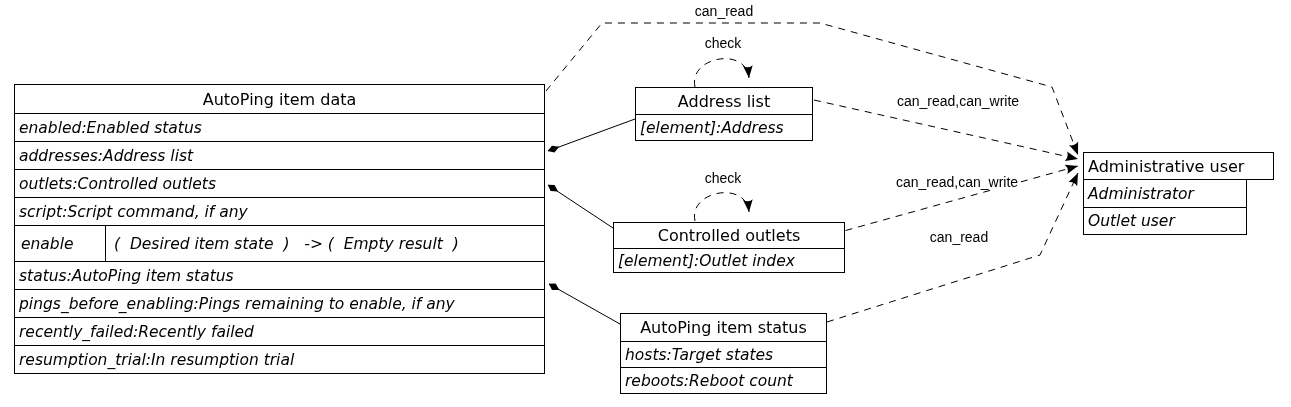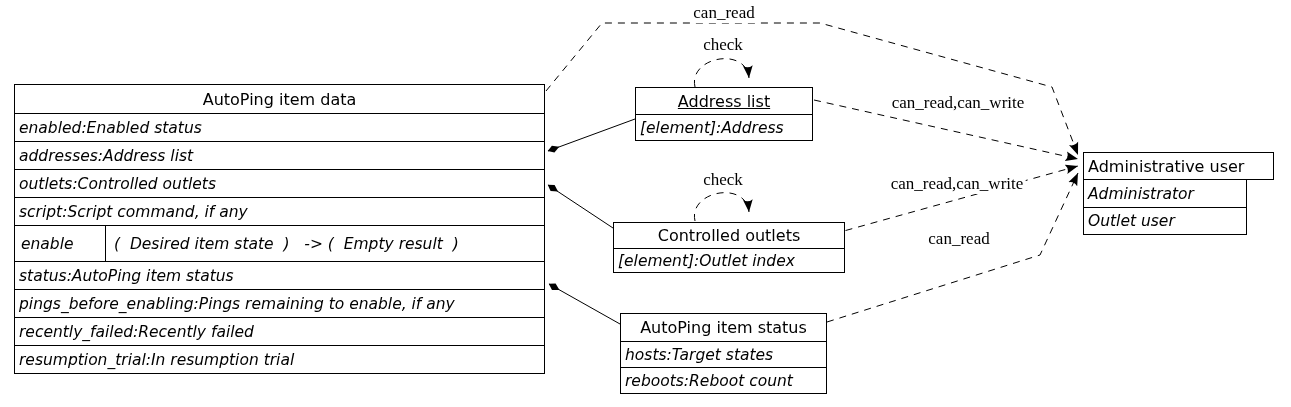--- a/index.html
+++ b/index.html
@@ -21,31 +21,31 @@
   }
   
   .n-item .title { height:28px; }
   .n-item .row { height:28px; }
   .n-item .row.method { height:36px; padding:0; }
   .n-item .mname { width:91px; height:100%; display:flex; align-items:center;
     padding:0 6px; border-right:1px solid #000; }
   .n-item .msig { flex:1; height:100%; display:flex; align-items:center;
     padding:0 8px; white-space:pre; }
   
-  .n-addr .title { height:26px;text-decoration:underline; } .n-addr .row { height:26px; }
+  .n-addr .title { height:26px; } .n-addr .row { height:26px; }
   .n-out  .title { height:25px; } .n-out  .row { height:24px; }
   .n-stat .title { height:27px; } .n-stat .row { height:26px; }
   
   .n-admin-head .title { height:26px; }
   .n-admin-rows .row { height:27px; }
   .n-admin-rows .row:first-child { border-top:none; }
   .edge-label {
     position:absolute; transform:translateX(-50%);
-    font-family:Liberation Serif, serif;
-    font-size:17px; white-space:nowrap; background:#ffffff; padding:0 2px;
+    font-family:Liberation Sans, sans-serif;
+    font-size:14px; white-space:nowrap; background:#ffffff; padding:0 2px;
   }
 </style>
 </head>
 <body>
 
 <div class="stage">
 
   <svg class="edges" viewBox="0 0 1291 407">
     <defs>
       <marker id="arrow" viewBox="0 0 12 10" refX="11.5" refY="5" markerWidth="13" markerHeight="11" orient="auto">

